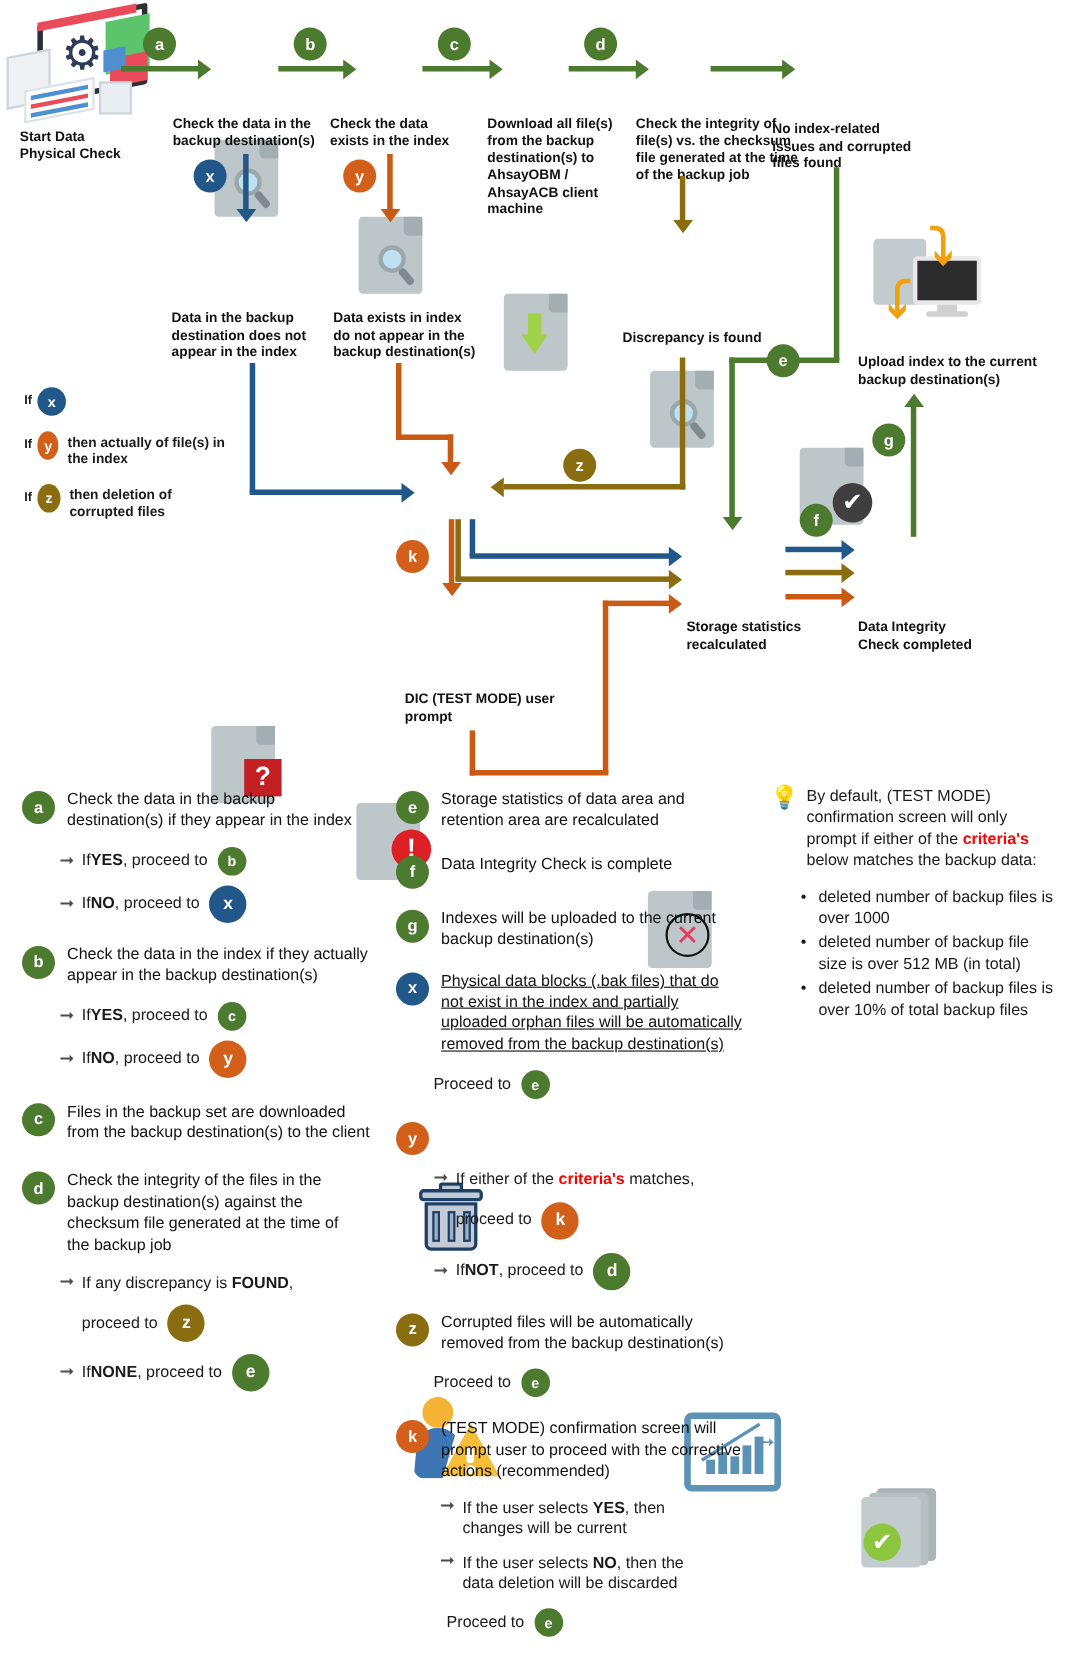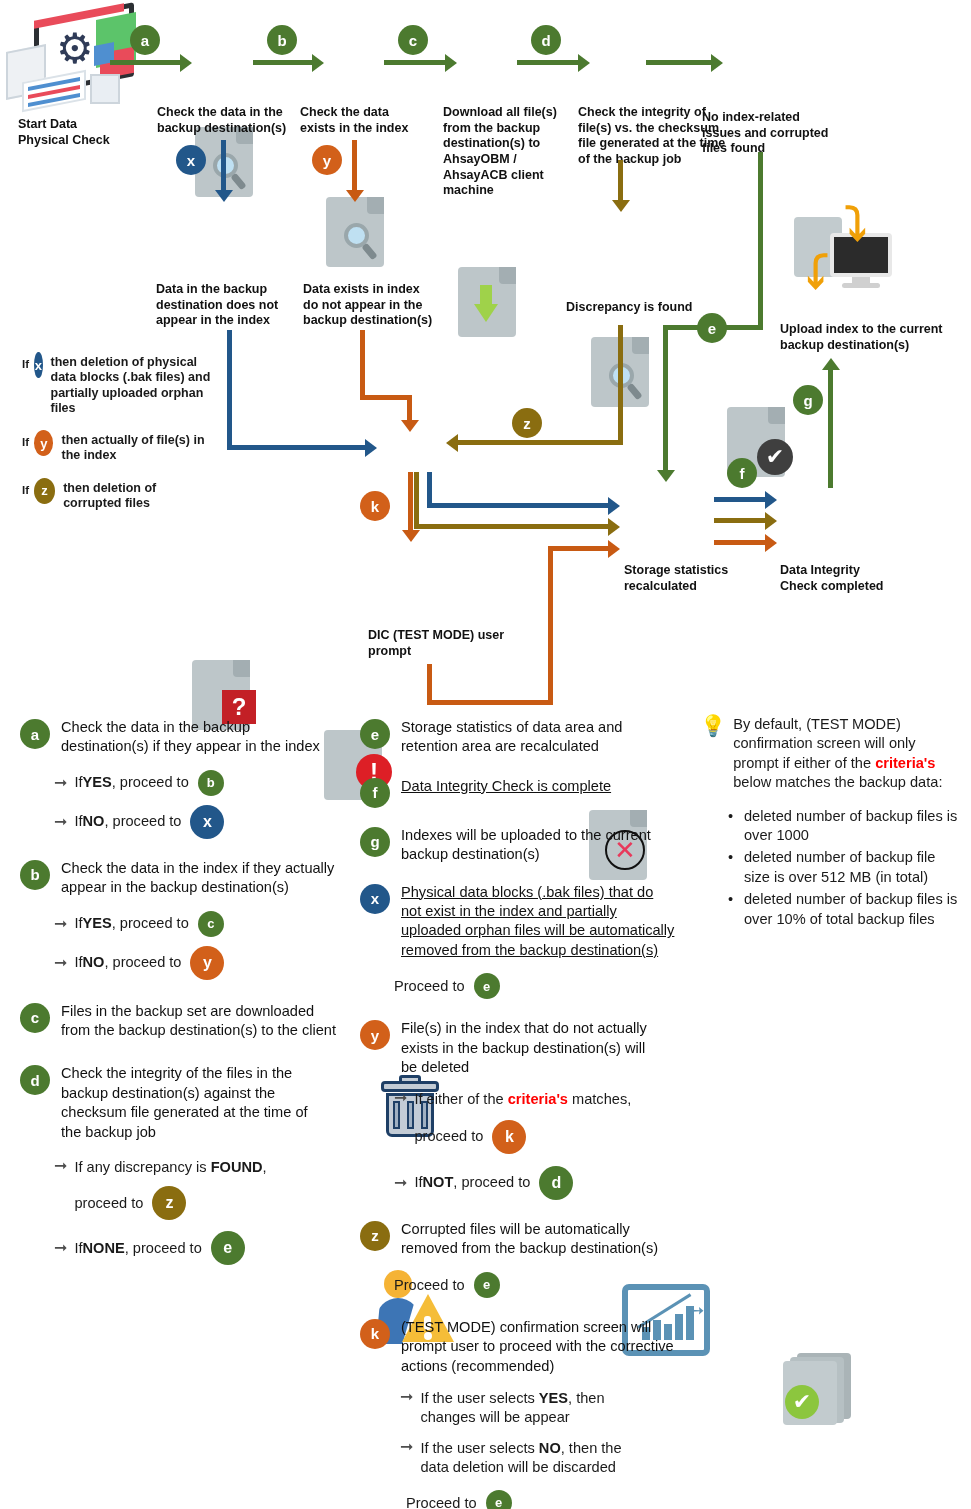--- a/index.html
+++ b/index.html
@@ -388,21 +388,20 @@
   <div class="tickg">✔</div>
 </div>
 <div class="abs nlabel" style="left:780px;top:563px;width:110px;">
   <div>Data Integrity Check completed</div>
 </div>
 
 <div class="abs" style="left:22px;top:352px;width:190px;">
   <div class="ifrow">
     <span class="ifw">If</span>
     <span class="badge blue sm">x</span>
-    <span class="iftext">then deletion of physical data blocks (.bak files) and partially uploaded orphan files</span>
   </div>
   <div class="ifrow" style="margin-top:14px;">
     <span class="ifw">If</span>
     <span class="badge orange sm">y</span>
     <span class="iftext">then actually of file(s) in the index</span>
   </div>
   <div class="ifrow" style="margin-top:14px;">
     <span class="ifw">If</span>
     <span class="badge olive sm">z</span>
     <span class="iftext">then deletion of corrupted files</span>
@@ -479,40 +478,39 @@
 
 <div class="legend-col" style="left:360px;top:718px;width:320px;">
 
   <div class="lrow">
     <span class="badge green">e</span>
     <span class="ltext" style="width:275px;">Storage statistics of data area and retention area are recalculated</span>
   </div>
 
   <div class="lrow" style="margin-top:20px;">
     <span class="badge green">f</span>
-    <span class="ltext" style="width:275px;text-decoration:underline;">Data Integrity Check is complete</span>
+    <span class="ltext" style="width:275px;">Data Integrity Check is complete</span>
   </div>
 
   <div class="lrow" style="margin-top:18px;">
     <span class="badge green">g</span>
     <span class="ltext" style="width:275px;">Indexes will be uploaded to the current backup destination(s)</span>
   </div>
 
   <div class="lrow" style="margin-top:18px;">
     <span class="badge blue">x</span>
     <span class="ltext" style="width:275px;text-decoration:underline;">Physical data blocks (.bak files) that do not exist in the index and partially uploaded orphan files will be automatically removed from the backup destination(s)</span>
   </div>
   <div class="inlineflow" style="margin-top:12px;">
     <span>Proceed to</span>
     <span class="badge green sm">e</span>
   </div>
 
   <div class="lrow" style="margin-top:20px;">
     <span class="badge orange">y</span>
-    <span class="ltext" style="width:256px;">File(s) in the index that do not actually exists in the backup destination(s) will be deleted</span>
   </div>
   <div class="sub" style="align-items:flex-start;margin-top:13px;">
     <span class="arw">➞</span>
     <span>
       <span>If either of the </span><span class="red">criteria's</span><span> matches,</span>
       <span style="display:flex;align-items:center;margin-top:10px;">
         <span>proceed to</span>
         <span class="badge orange lg" style="margin-left:9px;">k</span>
       </span>
     </span>
@@ -535,21 +533,21 @@
   </div>
 
   <div class="lrow" style="margin-top:20px;">
     <span class="badge orange">k</span>
     <span class="ltext" style="width:285px;">(TEST MODE) confirmation screen will prompt user to proceed with the corrective actions (recommended)</span>
   </div>
   <div class="sub" style="align-items:flex-start;margin-top:12px;margin-left:40px;">
     <span class="arw">➞</span>
     <span>
       <span>If the user selects </span><b>YES</b><span>, then</span>
-      <span style="display:block;">changes will be appear</span>
+      <span style="display:block;">changes will be current</span>
     </span>
   </div>
   <div class="sub" style="align-items:flex-start;margin-top:11px;margin-left:40px;">
     <span class="arw">➞</span>
     <span>
       <span>If the user selects </span><b>NO</b><span>, then the</span>
       <span style="display:block;">data deletion will be discarded</span>
     </span>
   </div>
   <div class="inlineflow" style="margin-top:12px;margin-left:46px;">

